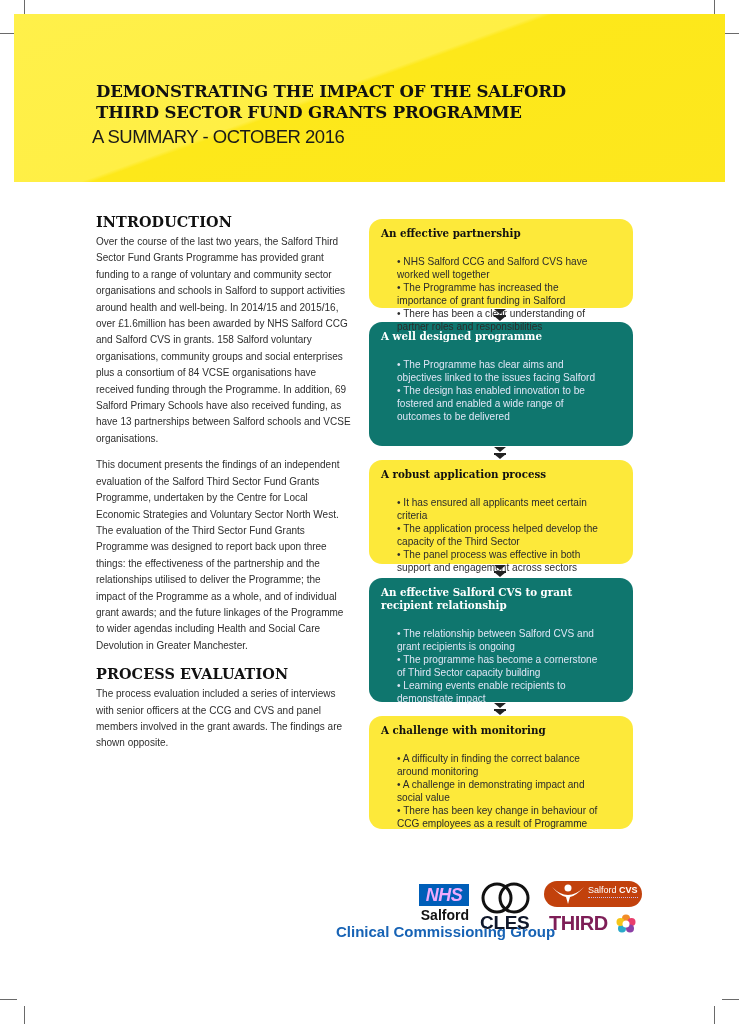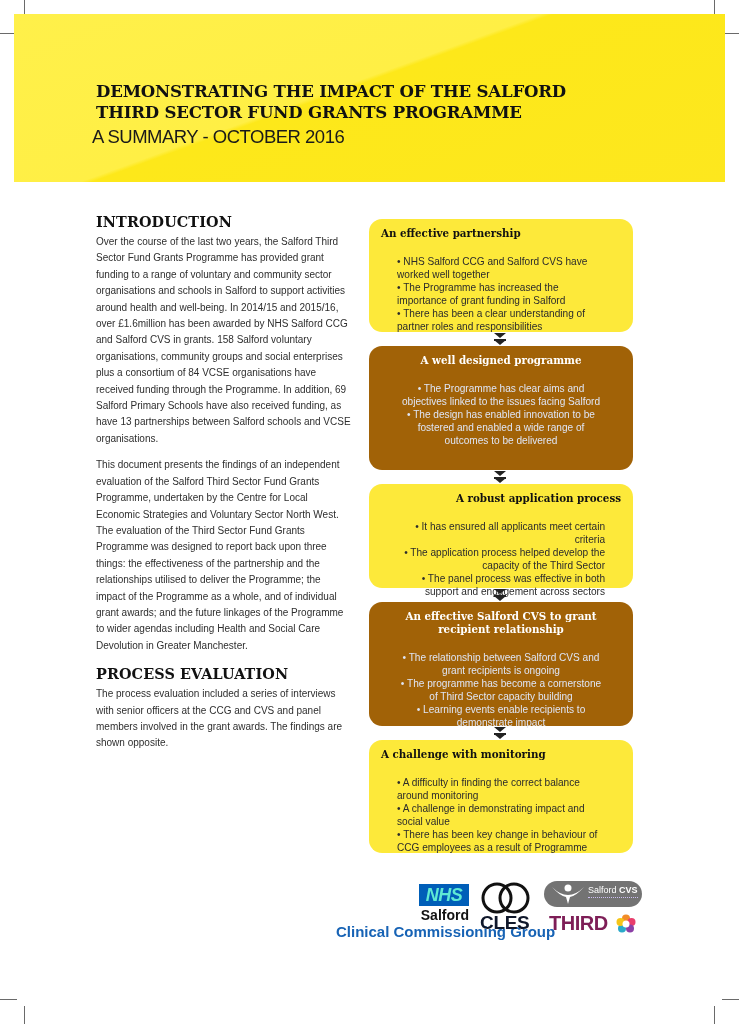--- a/index.html
+++ b/index.html
@@ -39,21 +39,21 @@
   }
   .h2.second { margin-top: 11px; }
   .flow {
     position: absolute; left: 369px; top: 219px; width: 264px;
   }
   .box {
     border-radius: 13px; padding: 8px 12px 8px 12px; box-sizing: border-box;
     width: 264px;
   }
   .box.yellow { background: #fde93a; color: #2b2b2b; }
-  .box.blue { background: #a16207; color: #e8ecf7; text-align: center; }
+  .box.blue { background: #0f766e; color: #e8ecf7; }
   .box-title {
     font-family: "DejaVu Serif", serif; font-weight: bold;
     font-size: 10.3px; line-height: 13px; margin: 0 0 2px 0;
   }
   .box.yellow .box-title { color: #111; }
   .box.blue .box-title { color: #ffffff; }
   .box ul { list-style: none; margin: 16px; padding: 0; }
   .box li {
     font-family: "Liberation Sans", sans-serif;
     font-size: 10.1px; line-height: 12.9px;
@@ -66,41 +66,41 @@
     position: absolute; left: 125px; width: 0; height: 0;
     border-left: 6px solid transparent; border-right: 6px solid transparent;
     border-top: 5px solid #222;
   }
   .arrows .a1 { top: 1px; }
   .arrows .a2 { top: 8px; }
   .arrows .bar { position:absolute; left:125px; top:7px; width:12px; height:1.5px; background:#222; }
   .logos { position: absolute; left: 330px; top: 878px; width: 320px; height: 60px; }
   .nhs-box {
     position: absolute; left: 89px; top: 6px; width: 50px; height: 22px;
-    background: #005eb8; color: #5eead4; font-family: "Liberation Sans", sans-serif;
+    background: #005eb8; color: #f0abfc; font-family: "Liberation Sans", sans-serif;
     font-weight: bold; font-style: italic; font-size: 18px; line-height: 22px;
     text-align: center; letter-spacing: -0.5px;
   }
   .nhs-salford {
     position: absolute; right: 181px; top: 29px;
     font-family: "Liberation Sans", sans-serif; font-weight: bold; font-size: 14px; color: #111;
   }
   .nhs-ccg {
     position: absolute; left: 6px; top: 45px;
     font-family: "Liberation Sans", sans-serif; font-weight: bold; font-size: 15px; color: #1763b5;
   }
   .cles-rings { position: absolute; left: 150px; top: 3px; width: 52px; height: 34px; }
   .cles-text {
     position: absolute; left: 150px; top: 34px;
     font-family: "Liberation Sans", sans-serif; font-weight: bold; font-size: 19px; color: #0f172a;
     letter-spacing: -0.3px;
   }
   .cvs-pill {
     position: absolute; left: 214px; top: 3px; width: 98px; height: 26px;
-    background: #737373; border-radius: 13px; overflow: hidden;
+    background: #c2410c; border-radius: 13px; overflow: hidden;
   }
   .cvs-name {
     position: absolute; left: 44px; top: 4px;
     font-family: "Liberation Sans", sans-serif; font-size: 9px; color: #fff;
   }
   .cvs-name b { font-weight: bold; }
   .cvs-tag {
     position: absolute; left: 44px; top: 16px; width: 50px; height: 3px;
     border-top: 1px dotted #cdbff2;
   }
@@ -133,21 +133,21 @@
 <div class="left-col">
   <h3 class="h2">INTRODUCTION</h3>
   <p class="para">Over the course of the last two years, the Salford Third Sector Fund Grants Programme has provided grant funding to a range of voluntary and community sector organisations and schools in Salford to support activities around health and well-being. In 2014/15 and 2015/16, over £1.6million has been awarded by NHS Salford CCG and Salford CVS in grants. 158 Salford voluntary organisations, community groups and social enterprises plus a consortium of 84 VCSE organisations have received funding through the Programme. In addition, 69 Salford Primary Schools have also received funding, as have 13 partnerships between Salford schools and VCSE organisations.</p>
   <p class="para">This document presents the findings of an independent evaluation of the Salford Third Sector Fund Grants Programme, undertaken by the Centre for Local Economic Strategies and Voluntary Sector North West. The evaluation of the Third Sector Fund Grants Programme was designed to report back upon three things: the effectiveness of the partnership and the relationships utilised to deliver the Programme; the impact of the Programme as a whole, and of individual grant awards; and the future linkages of the Programme to wider agendas including Health and Social Care Devolution in Greater Manchester.</p>
   <h3 class="h2 second">PROCESS EVALUATION</h3>
   <p class="para">The process evaluation included a series of interviews with senior officers at the CCG and CVS and panel members involved in the grant awards. The findings are shown opposite.</p>
 </div>
 
 <div class="flow">
 
-  <div class="box yellow" style="height:113px;">
+  <div class="box yellow" style="height:89px;">
     <div class="box-title">An effective partnership</div>
     <ul>
       <li>• NHS Salford CCG and Salford CVS have worked well together</li>
       <li>• The Programme has increased the importance of grant funding in Salford</li>
       <li>• There has been a clear understanding of partner roles and responsibilities</li>
     </ul>
   </div>
   <div class="arrows">
       <div class="a a1"></div>
       <div class="bar"></div>
@@ -160,21 +160,21 @@
       <li>• The Programme has clear aims and objectives linked to the issues facing Salford</li>
       <li>• The design has enabled innovation to be fostered and enabled a wide range of outcomes to be delivered</li>
     </ul>
   </div>
   <div class="arrows">
       <div class="a a1"></div>
       <div class="bar"></div>
       <div class="a a2"></div>
     </div>
 
-  <div class="box yellow" style="height:104px;text-align:right;">
+  <div class="box yellow" style="height:104px;">
     <div class="box-title">A robust application process</div>
     <ul>
       <li>• It has ensured all applicants meet certain criteria</li>
       <li>• The application process helped develop the capacity of the Third Sector</li>
       <li>• The panel process was effective in both support and engagement across sectors</li>
     </ul>
   </div>
   <div class="arrows">
       <div class="a a1"></div>
       <div class="bar"></div>

